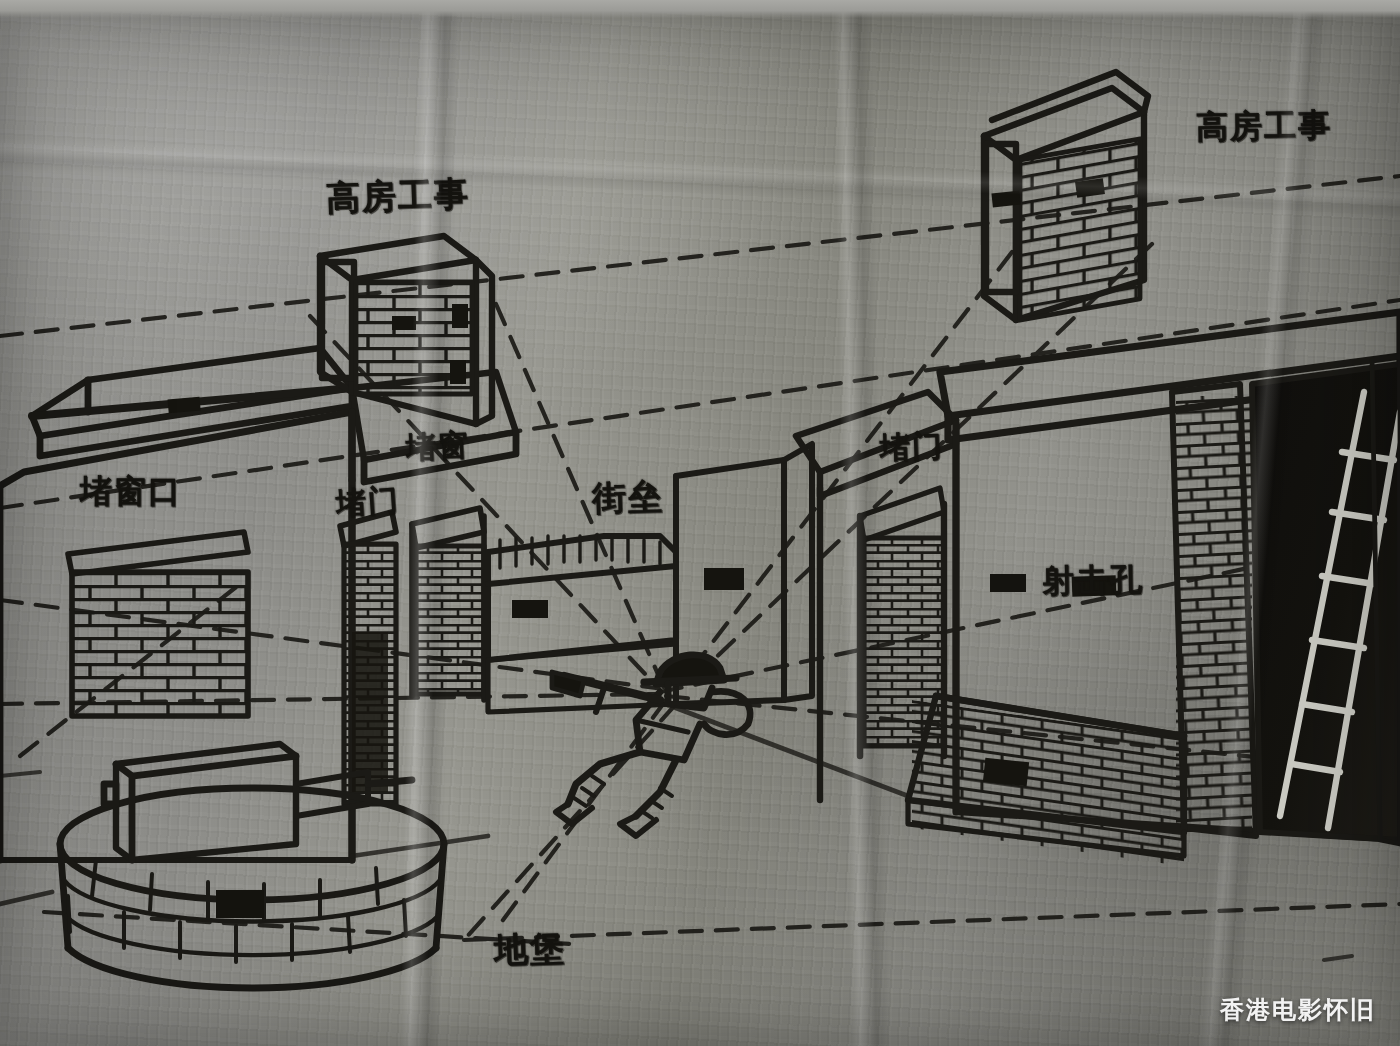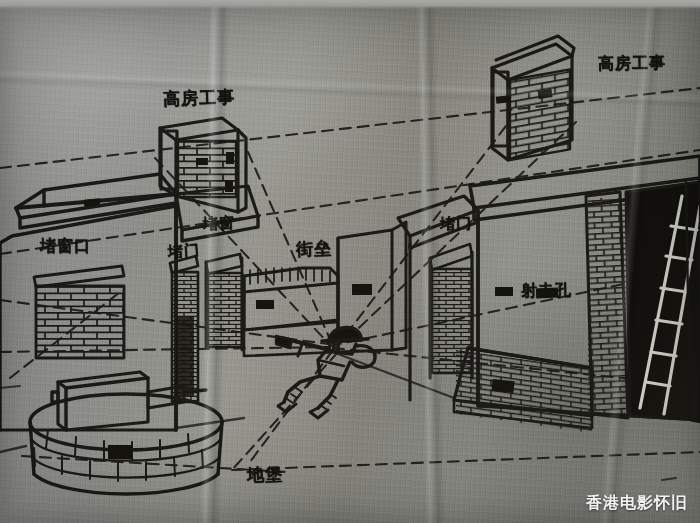--- a/index.html
+++ b/index.html
@@ -62,21 +62,21 @@
     text-shadow:0 0 1px rgba(20,19,15,.85), .5px .5px 0 rgba(20,19,15,.55);
     transform-origin:left center;
     pointer-events:none;
   }
 
   
   .wm{
     position:absolute;right:12px;bottom:9px;
     color:#f2f2f2;
     font-family:"DejaVu Sans",sans-serif;
-    font-size:16px;font-weight:600;letter-spacing:1px;
+    font-size:12px;font-weight:600;letter-spacing:1px;
     text-shadow:0 1px 2px rgba(0,0,0,.55);
   }
 </style>
 </head>
 <body>
 
 <div id="page">
 
   <div class="paper"></div>
   <div class="grain"></div>

